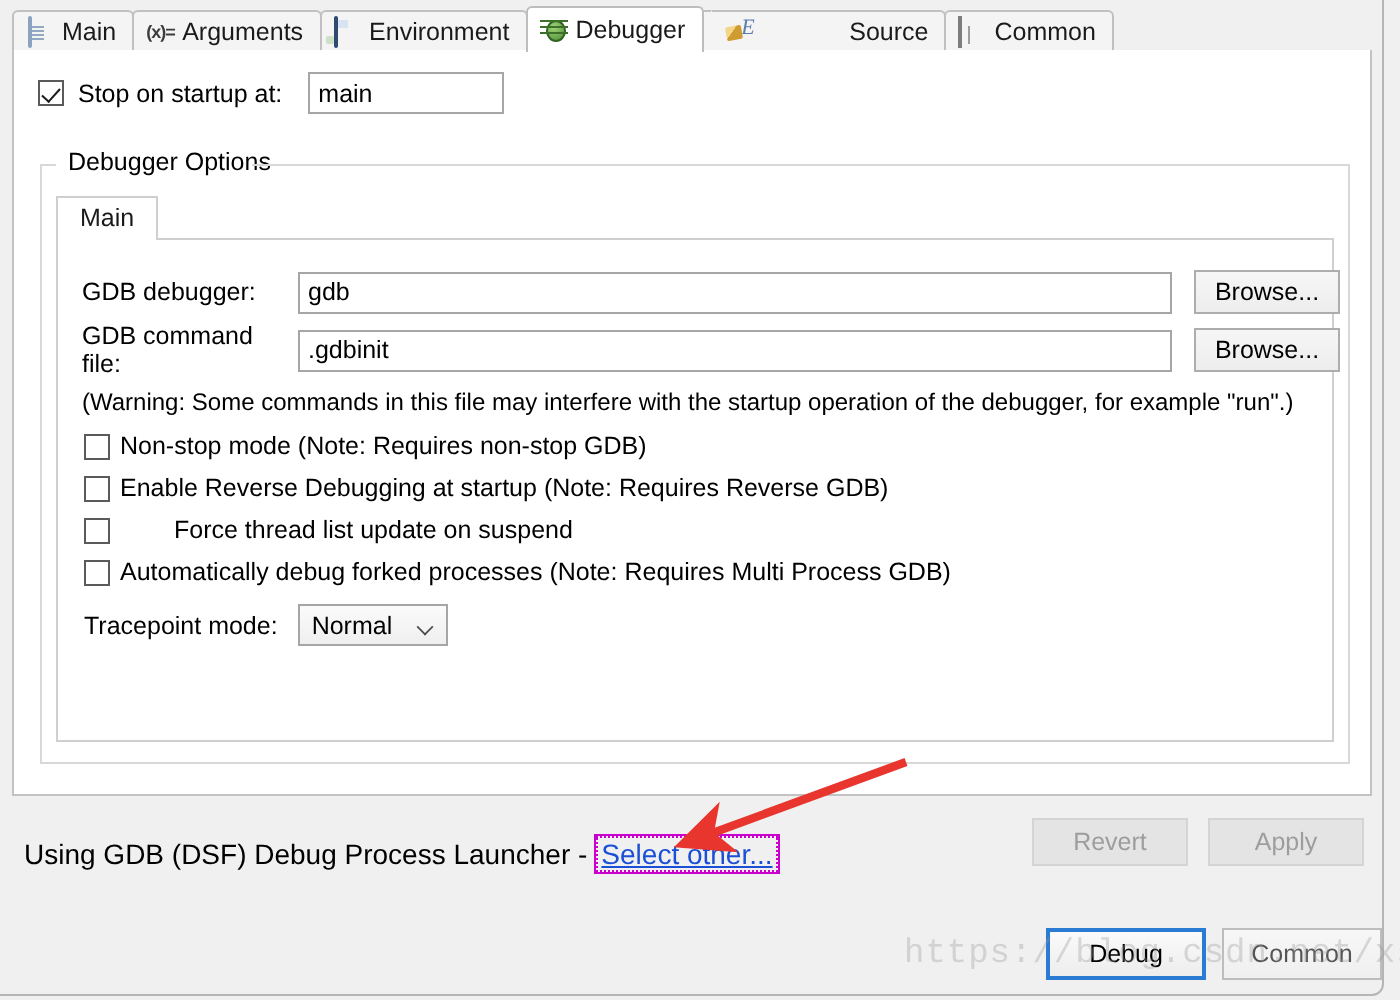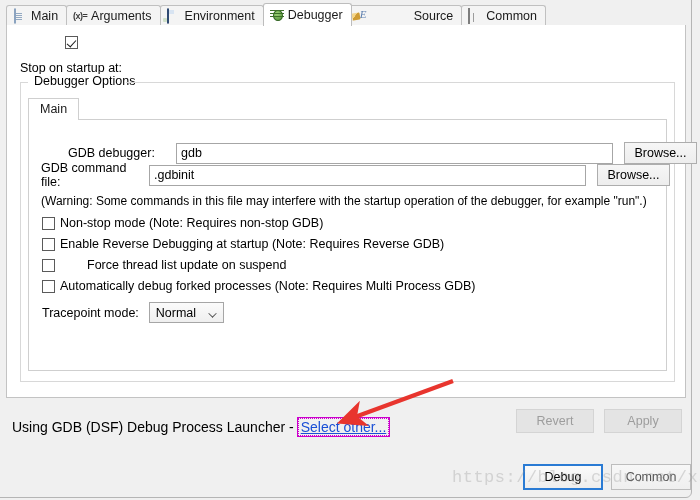--- a/index.html
+++ b/index.html
@@ -57,21 +57,21 @@
     white-space: nowrap;
   }
   .tab.active {
     background: #ffffff;
     height: 23px;
     border-color: #bdbdbd;
     z-index: 4;
   }
   .tab.slanted {
     border-top-left-radius: 0;
-    padding-left: 8px;
+    padding-left: 19px;
     gap: 40px;
   }
   .tab.slanted::before {
     content: "";
     position: absolute;
     left: -7px; top: -1px; bottom: 0; width: 10px;
     background: linear-gradient(to bottom right, transparent 49%, #f4f4f4 50%);
     border-left: 1px solid transparent;
   }
 
@@ -165,21 +165,21 @@
     width: 680px; height: 373px;
     background: #ffffff;
     border: 1px solid #c3c3c3;
     border-top: none;
   }
 
   
   .startup-row {
     position: absolute;
     left: 12px; top: 11px;
-    display: flex; align-items: center; gap: 12px; flex-direction: column;
+    display: flex; align-items: center; gap: 7px;
   }
   .cb {
     width: 13px; height: 13px;
     border: 1px solid #5a5a5a;
     background: #ffffff;
     position: relative;
     flex: 0 0 13px;
   }
   .cb.checked::after {
     content:"";
@@ -261,21 +261,21 @@
     background: #ffffff;
   }
 
   
   .frow {
     position: absolute;
     display: flex; align-items: center;
     left: 12px;
     height: 22px;
   }
-  .frow-1 { top: 22px; margin-left: 27px; }
+  .frow-1 { top: 15px; }
   .frow-2 { top: 44px; }
   .flabel {
     font-size: 12.5px;
     width: 108px;
     flex: 0 0 108px;
   }
   .ftext {
     width: 437px; height: 21px;
     border: 1px solid #a6a6a6;
     background: #ffffff;

